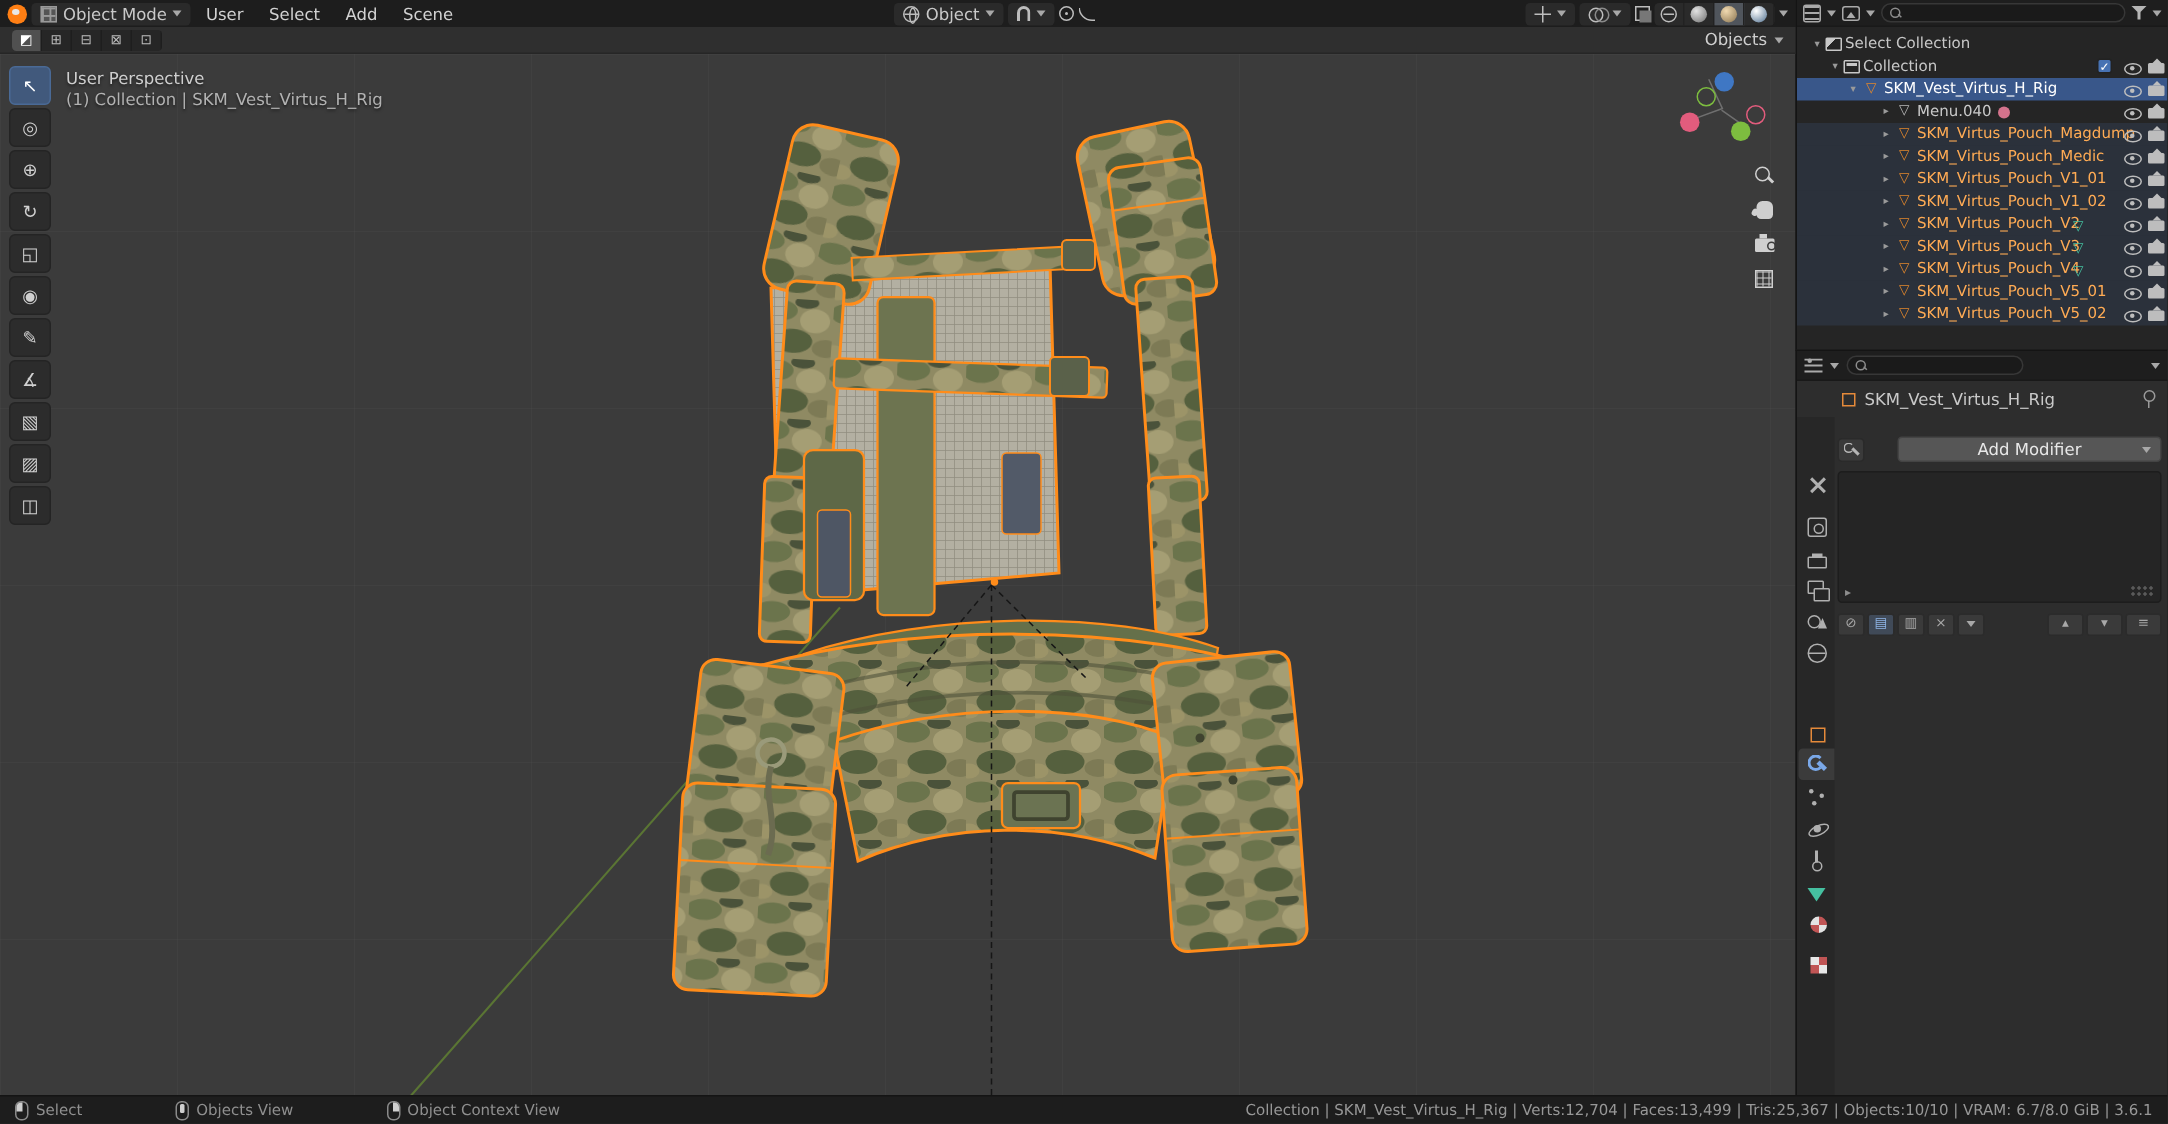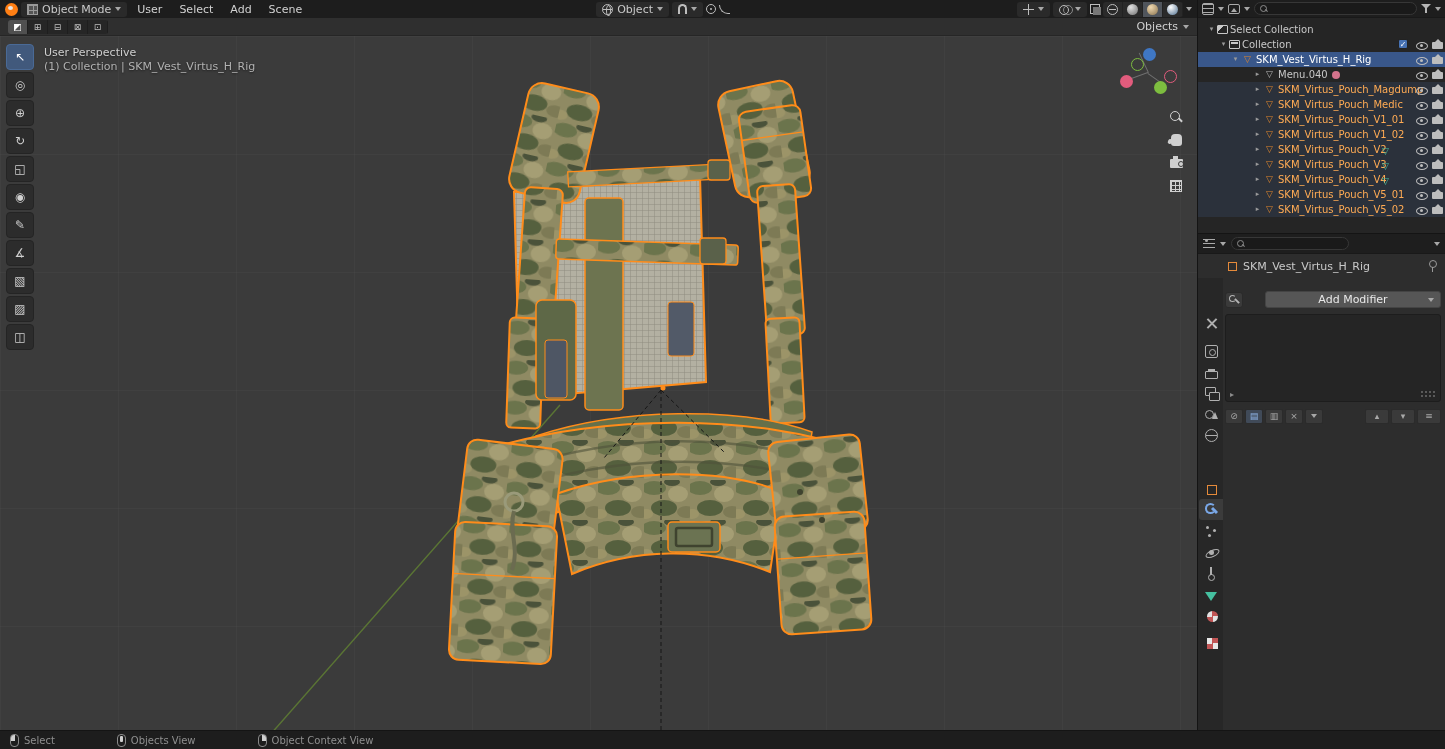--- a/index.html
+++ b/index.html
@@ -610,15 +610,16 @@
       <span>Select</span>
     </span>
     <span class="hint">
       <span class="mouse mid"></span>
       <span>Objects View</span>
     </span>
     <span class="hint">
       <span class="mouse right"></span>
       <span>Object Context View</span>
     </span>
+    <span id="stats">Collection | SKM_Vest_Virtus_H_Rig | Verts:12,704 | Faces:13,499 | Tris:25,367 | Objects:10/10 | VRAM: 6.7/8.0 GiB | 3.6.1</span>
   </div>
 
 </div>
 
 </body></html>

